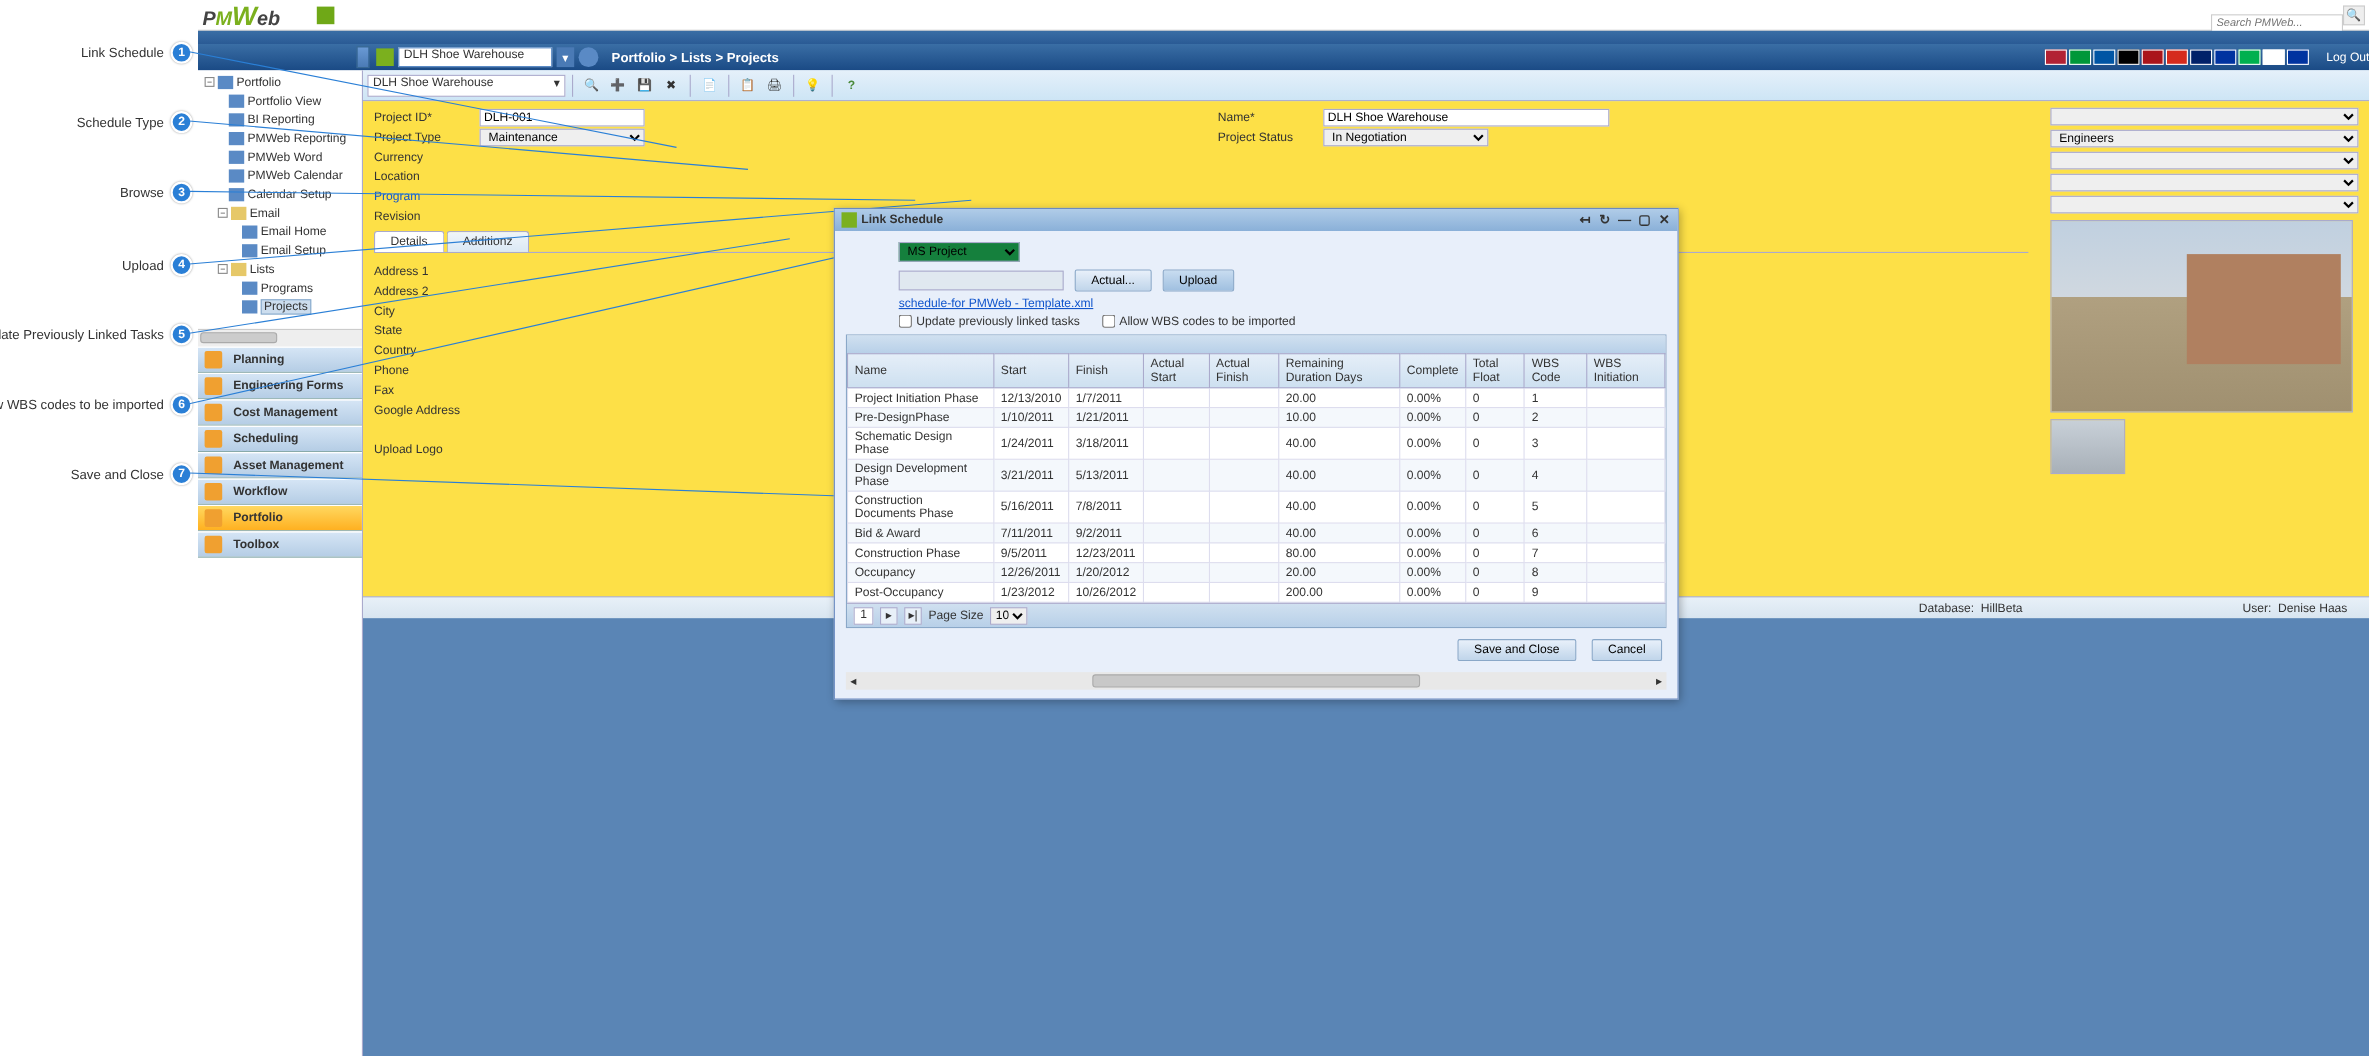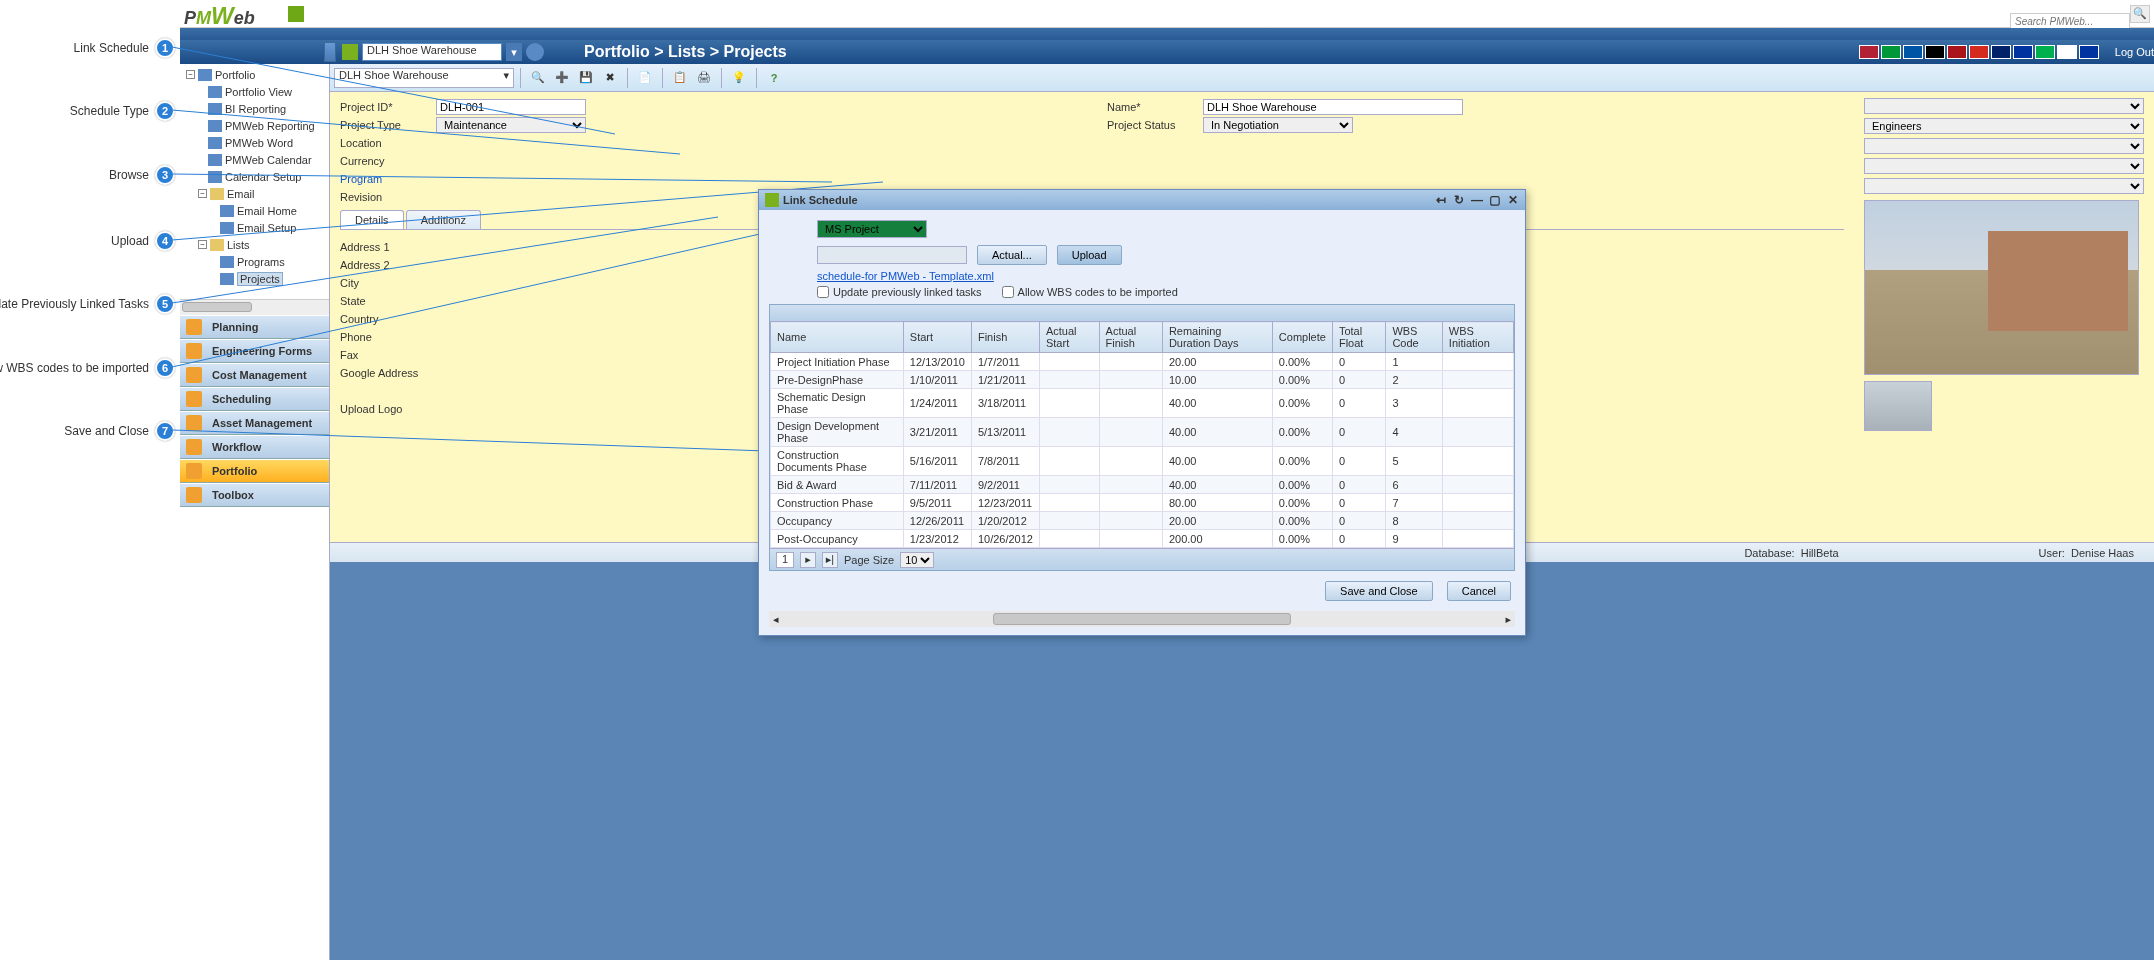--- a/index.html
+++ b/index.html
@@ -25,21 +25,21 @@
 .search-btn { width: 20px; height: 18px; background: #eee; border: 1px solid #ccc; display: flex; align-items: center; justify-content: center; }
 
 .bluebar { height: 12px; background: linear-gradient(#3a6ea5, #2a5a95); }
 
 .navbar { height: 24px; background: linear-gradient(#3a6ea5, #1a4a85); display: flex; align-items: center; color: #fff; position: relative; }
 .nav-left { display: flex; align-items: center; gap: 4px; padding-left: 8px; }
 .nav-icon { width: 16px; height: 16px; background: #7bb01e; }
 .expand-btn { width: 12px; height: 20px; background: linear-gradient(#6a9ad5, #4a7ab5); border: 1px solid #3a6a95; }
 .nav-select { height: 18px; border: 1px solid #5a8ac5; background: #fff; color: #333; font-size: 11px; padding: 0 4px; min-width: 140px; }
 .nav-select-arrow { width: 16px; height: 18px; background: #4a7ab5; display: inline-flex; align-items: center; justify-content: center; color: #fff; }
-.breadcrumb { margin-left: 40px; font-weight: bold; font-size: 16px; }
+.breadcrumb { margin-left: 12px; font-weight: bold; font-size: 12px; }
 .flag-row { margin-left: auto; display: flex; gap: 2px; padding-right: 8px; }
 .flag { width: 20px; height: 14px; border: 1px solid #fff; }
 .logout { color: #fff; margin-left: 8px; font-size: 11px; cursor: pointer; }
 
 
 .body { flex: 1; display: flex; position: relative; }
 .sidebar { width: 150px; background: #fff; border-right: 1px solid #aac; display: flex; flex-direction: column; }
 .tree { flex: 0 0 235px; overflow: auto; padding: 2px 0; }
 .tree-item { display: flex; align-items: center; height: 17px; padding-left: 6px; gap: 3px; cursor: pointer; font-size: 11px; }
 .tree-toggle { width: 9px; height: 9px; border: 1px solid #888; display: flex; align-items: center; justify-content: center; font-size: 8px; line-height: 8px; }
@@ -53,21 +53,21 @@
 .module-item.active { background: linear-gradient(#ffd860, #ffb020); }
 .module-icon { width: 16px; height: 16px; background: #f0a030; border-radius: 2px; }
 
 
 .main { flex: 1; background: #cce0f0; display: flex; flex-direction: column; position: relative; }
 .toolbar { height: 28px; background: linear-gradient(#e5f0fa, #cde5f5); border-bottom: 1px solid #aac; display: flex; align-items: center; padding: 0 4px; gap: 2px; }
 .tb-select { height: 20px; border: 1px solid #aac; background: #fff; padding: 0 4px; min-width: 180px; font-size: 11px; }
 .tb-sep { width: 1px; height: 20px; background: #aac; margin: 0 4px; }
 .tb-btn { width: 22px; height: 22px; display: flex; align-items: center; justify-content: center; cursor: pointer; border-radius: 2px; }
 
-.form-area { flex: 1; background: #fef9c3; padding: 6px 10px; position: relative; display: flex; gap: 20px; }
+.form-area { flex: 1; background: #fde047; padding: 6px 10px; position: relative; display: flex; gap: 20px; }
 .form-left { flex: 1; }
 .form-right { width: 280px; }
 .form-row { display: flex; align-items: center; height: 18px; margin-bottom: 0; }
 .form-label { width: 96px; font-size: 11px; }
 .form-label.req::after { content: '*'; }
 .form-input { border: 1px solid #aac; height: 16px; padding: 0 3px; font-size: 11px; width: 150px; }
 .form-select { border: 1px solid #aac; height: 16px; padding: 0 3px; font-size: 11px; width: 150px; }
 .form-cols { display: flex; gap: 30px; }
 .form-col { flex: 1; }
 .form-link { color: #15c; cursor: pointer; }
@@ -325,24 +325,24 @@
             <div class="form-col">
               <div class="form-row">
                   <span class="form-label req">Project ID</span>
                   <input class="form-input" value="DLH-001" style="">
                 </div>
               <div class="form-row">
                   <span class="form-label">Project Type</span>
                   <select class="form-select"><option>Maintenance</option></select>
                 </div>
               <div class="form-row">
+                  <span class="form-label">Currency</span>
+                </div>
+              <div class="form-row">
                   <span class="form-label">Location</span>
-                </div>
-              <div class="form-row">
-                  <span class="form-label">Currency</span>
                 </div>
               <div class="form-row">
                   <span class="form-label form-link">Program</span>
                 </div>
               <div class="form-row">
                   <span class="form-label">Revision</span>
                 </div>
             </div>
             <div class="form-col">
               <div class="form-row">

